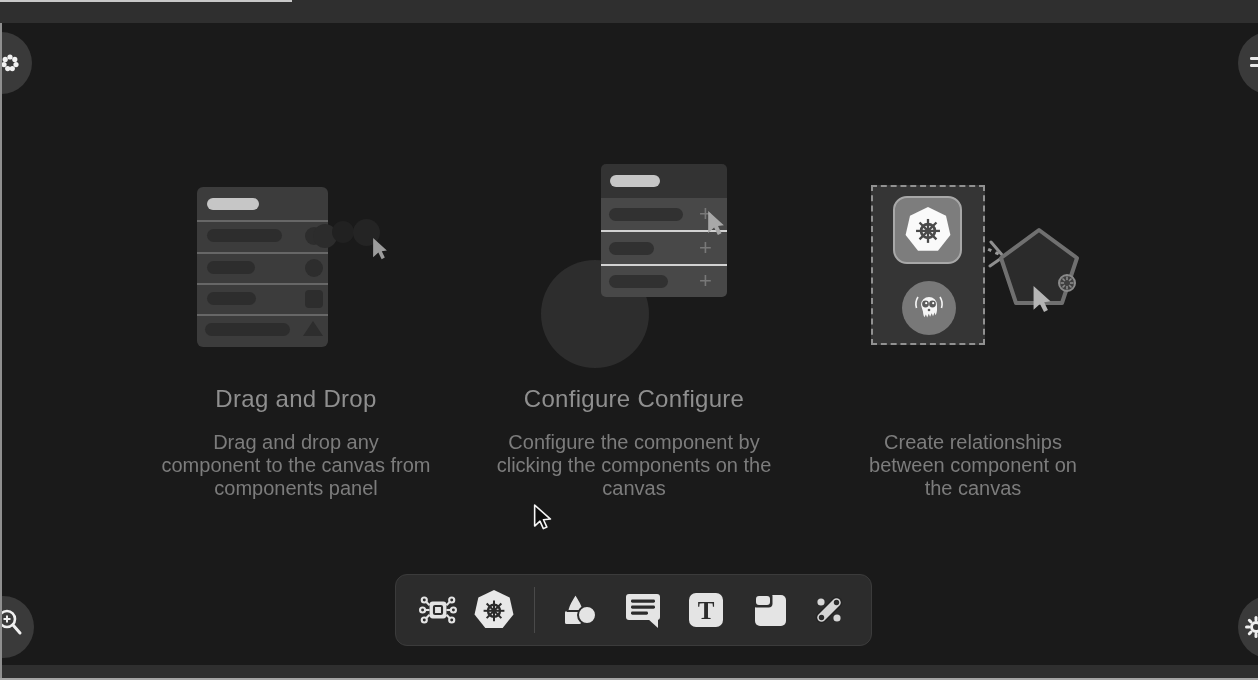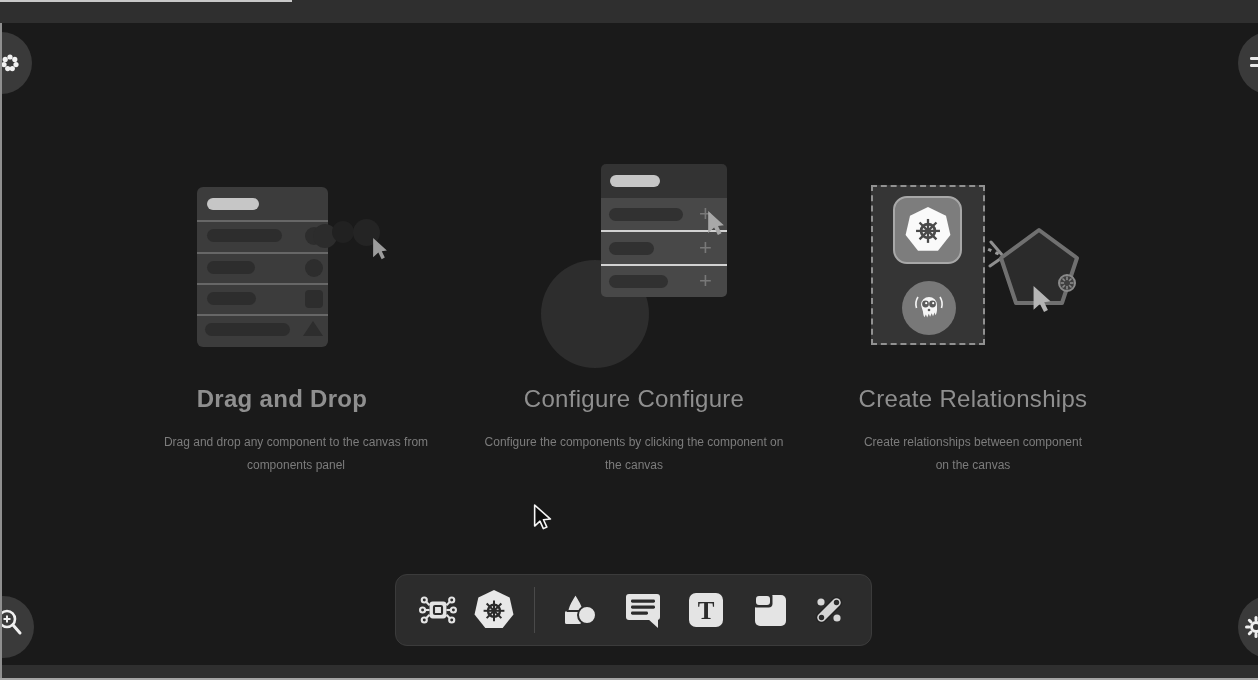--- a/index.html
+++ b/index.html
@@ -13,21 +13,21 @@
   #top-line { left:0; top:0; width:292px; height:2px; background:#c9c9c9; z-index:7; }
   #left-line { left:0; top:23px; width:2px; height:655px; background:#8f8f8f; z-index:7; }
   #bottom-bar { left:0; top:665px; width:1258px; height:13px; background:#2f2f2f; z-index:6; }
   #bottom-line { left:0; top:678px; width:1258px; height:2px; background:#a5a5a5; z-index:7; }
 
   
   .fab { width:62px; height:62px; border-radius:50%; background:#3a3a3a; z-index:5; }
 
   
   .card-title { font-size:24px; font-weight:500; color:#8f8f8f; text-align:center; letter-spacing:.3px; }
-  .card-desc  { font-size:12px; color:#7c7c7c; text-align:center; line-height:23px; }
+  .card-desc  { font-size:20px; color:#7c7c7c; text-align:center; line-height:23px; }
 
   
   #panel1 { left:197px; top:187px; width:131px; height:160px; background:#3c3c3c; border-radius:6px; z-index:1; }
   .p1-div { position:absolute; left:0; width:131px; height:2px; background:#676767; }
   .pill { position:absolute; border-radius:7px; }
   .dark-shape { background:#2d2d2d; }
   .trail { position:absolute; border-radius:50%; z-index:2; }
 
   
   #panel2 { left:601px; top:164px; width:126px; height:133px; border-radius:5px; overflow:hidden; z-index:1; }
@@ -209,27 +209,26 @@
         <line x1="67.5" y1="60" x2="80.5" y2="60"></line>
       <line x1="69.5" y1="55.5" x2="78.5" y2="64.5"></line>
         <line x1="69.5" y1="64.5" x2="78.5" y2="55.5"></line>
     </g>
     <circle cx="74" cy="60" r="3" fill="#3f3f3f"></circle>
   </svg>
   <svg class="abs cursor-il" style="left:1031px; top:286px;" width="22" height="27" viewBox="0 0 12 16">
     <path d="M1 0 L1 14 L4.8 10.6 L7.2 15.4 L9.5 14.2 L7.3 9.6 L11 9.1 Z" fill="#b5b5b5"></path>
   </svg>
 
-  <h2 class="abs card-title" style="left:132px; top:385px; width:300px;font-weight:bold;">Drag and Drop</h2>
+  <h2 class="abs card-title" style="left:146px; top:385px; width:300px;">Drag and Drop</h2>
   <p class="abs card-desc" style="left:161px; top:431px; width:270px;">Drag and drop any component to the canvas from components panel</p>
 
   <h2 class="abs card-title" style="left:484px; top:385px; width:300px;">Configure Configure</h2>
-  <p class="abs card-desc" style="left:484px; top:431px; width:300px;">Configure the components by clicking the component on the canvas</p>
-
-  <h2 class="abs card-title" style="left:823px; top:385px; width:300px;">Create Relationships</h2>
+  <p class="abs card-desc" style="left:484px; top:431px; width:300px;">Configure the component by clicking the components on the canvas</p>
+
   <p class="abs card-desc" style="left:861px; top:431px; width:224px;">Create relationships between component on the canvas</p>
 
   <div class="abs" id="toolbar">
 
     <div class="tool" style="width:58px;">
       <svg width="38" height="38" viewBox="0 0 36 36">
         <g stroke="#e4e4e4" stroke-width="2" fill="none">
           <line x1="10" y1="13.5" x2="6.5" y2="10"></line>
             <circle cx="5" cy="8.5" r="2.4"></circle>
           <line x1="10" y1="18" x2="5.5" y2="18"></line>

